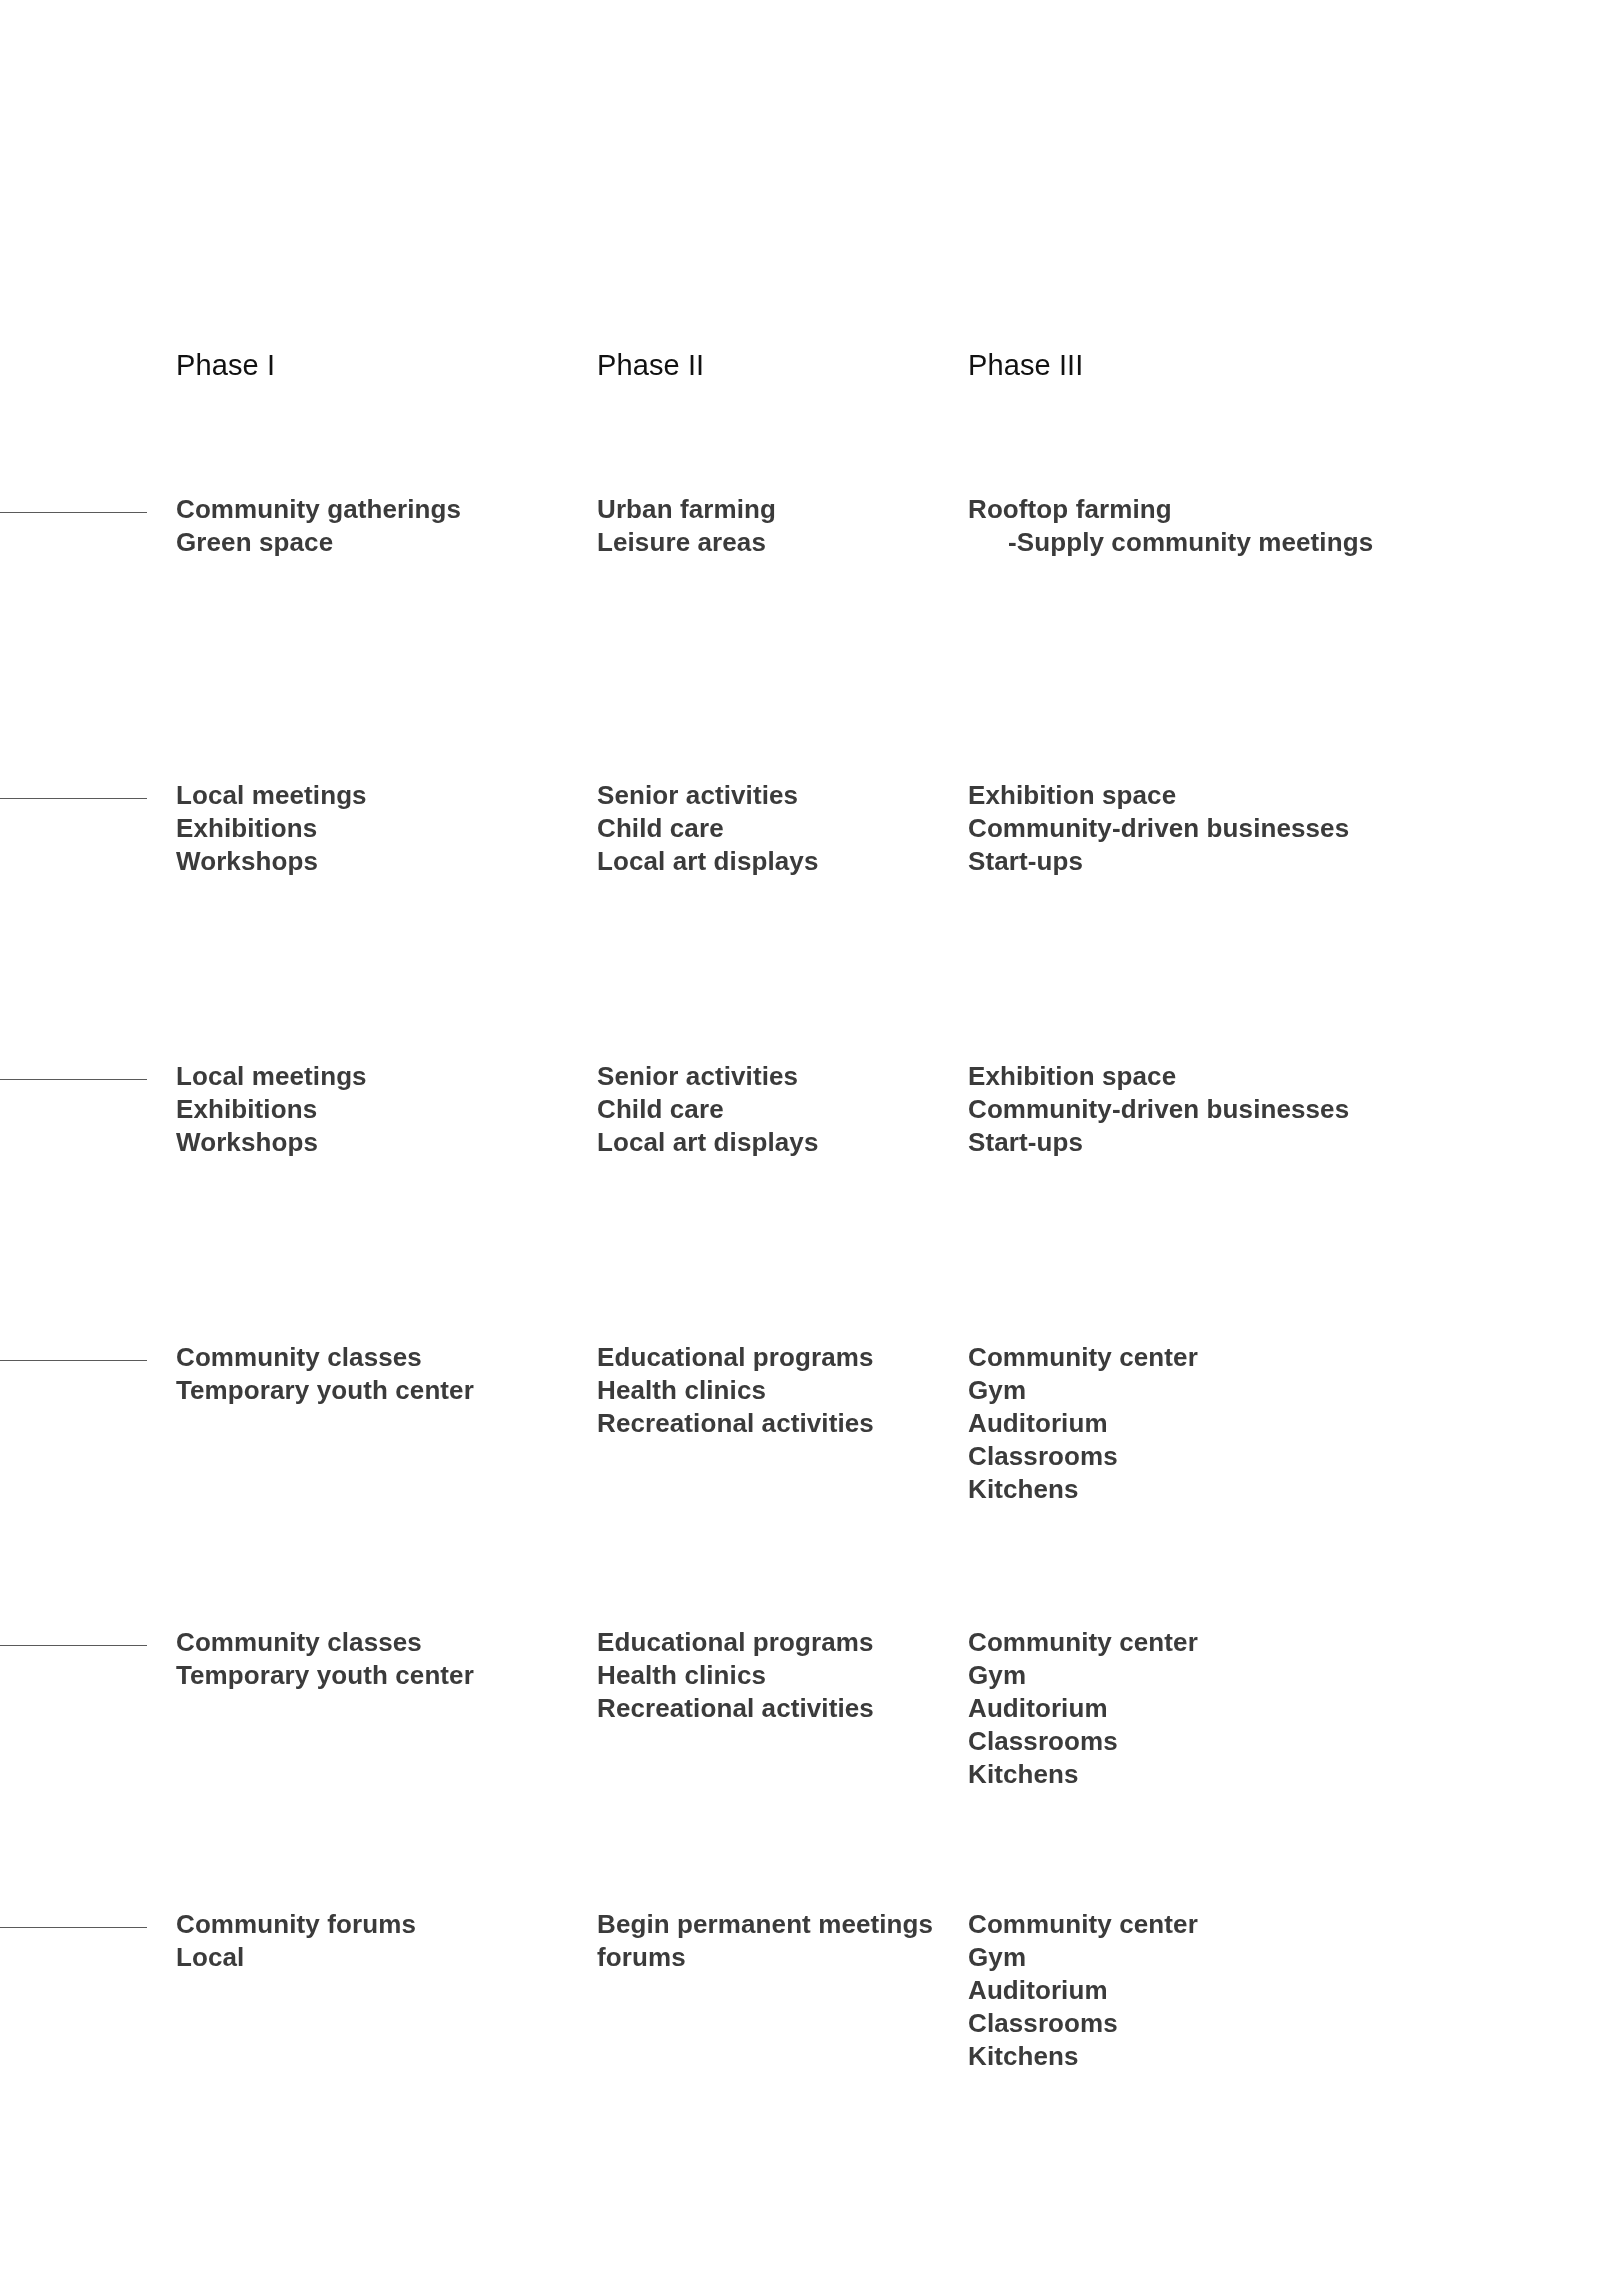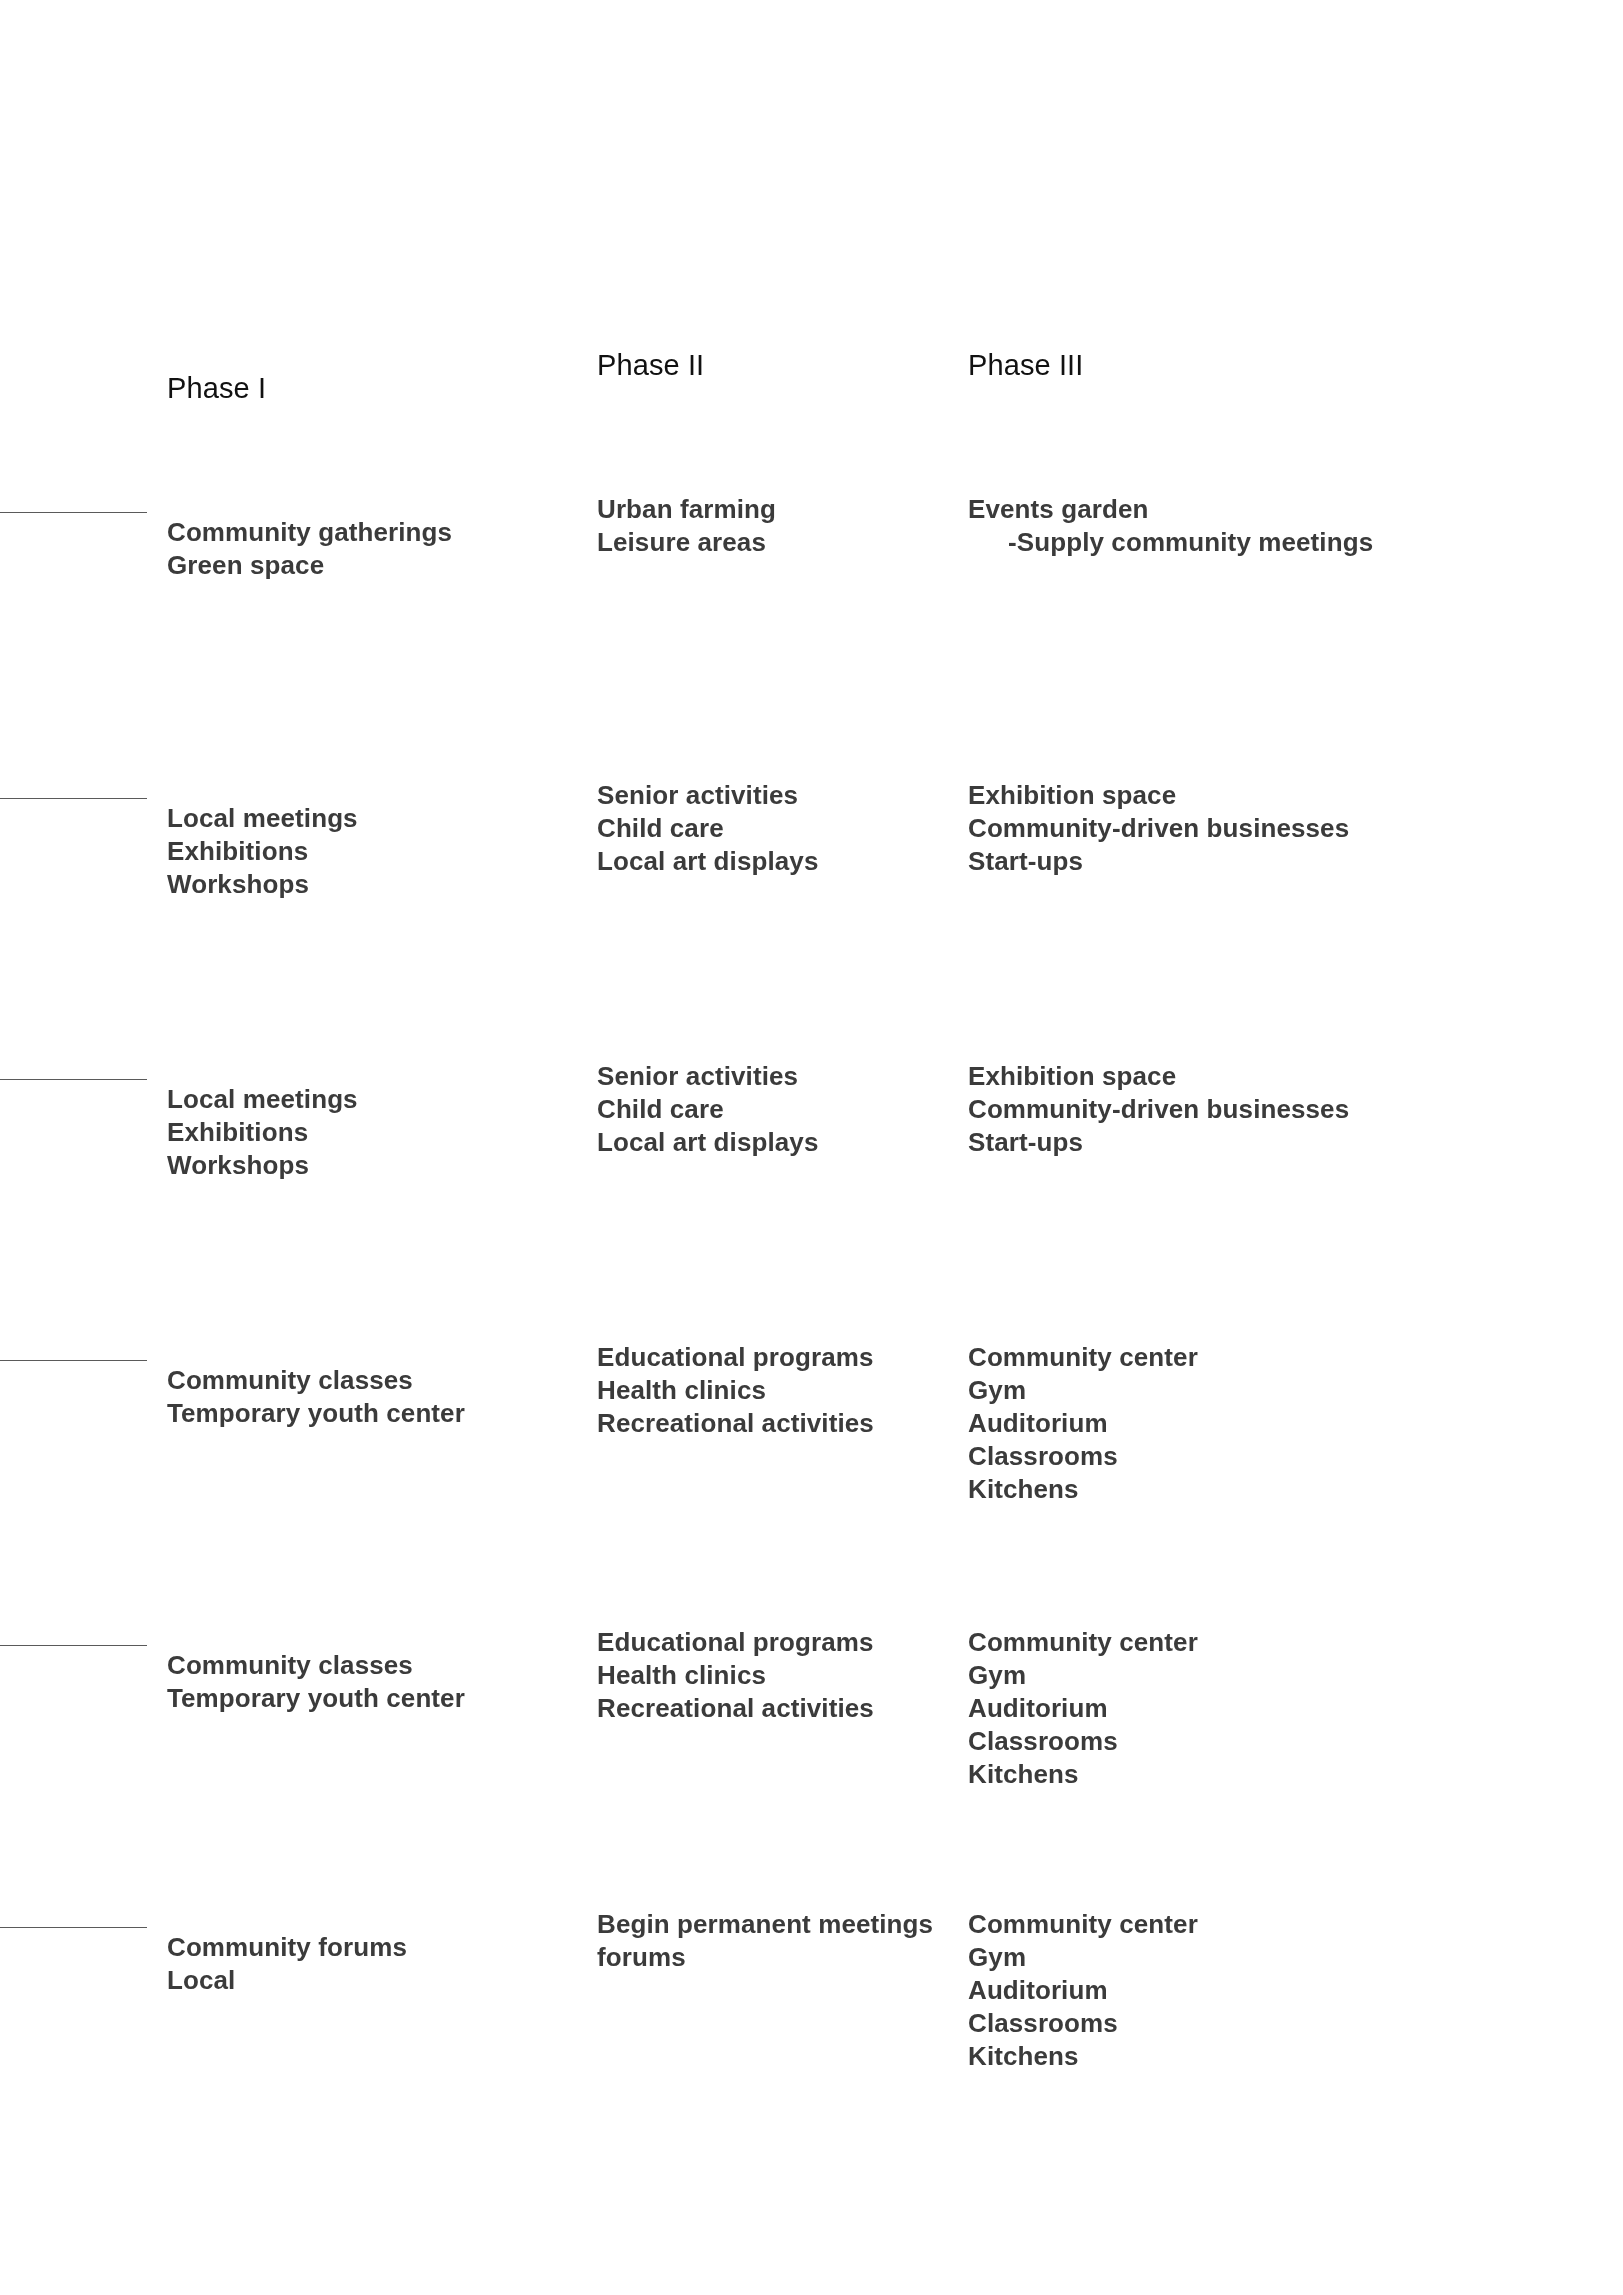--- a/index.html
+++ b/index.html
@@ -36,21 +36,21 @@
   .header-cell {
     position: absolute;
     top: 0;
     font-size: 29px;
     line-height: 39px;
     letter-spacing: 0.1px;
     color: #111111;
     font-weight: 400;
     white-space: nowrap;
   }
-  .col-1 { left: 167px; margin-top: 23px; }
+  .col-1 { left: 176px; }
   .col-2 { left: 597px; }
   .col-3 { left: 968px; }
 
   
   .data-row {
     position: absolute;
     left: 0;
     width: 1623px;
   }
   .row-rule {
@@ -102,21 +102,21 @@
         <div class="row-rule"></div>
         <div class="cell col-1">
           <div class="cell-line">Community gatherings</div>
           <div class="cell-line">Green space</div>
         </div>
         <div class="cell col-2">
           <div class="cell-line">Urban farming</div>
           <div class="cell-line">Leisure areas</div>
         </div>
         <div class="cell col-3">
-          <div class="cell-line">Events garden</div>
+          <div class="cell-line">Rooftop farming</div>
           <div class="cell-line indented">-Supply community meetings</div>
         </div>
       </div>
       <div class="data-row" id="row-1">
         <div class="row-rule"></div>
         <div class="cell col-1">
           <div class="cell-line">Local meetings</div>
           <div class="cell-line">Exhibitions</div>
           <div class="cell-line">Workshops</div>
         </div>

